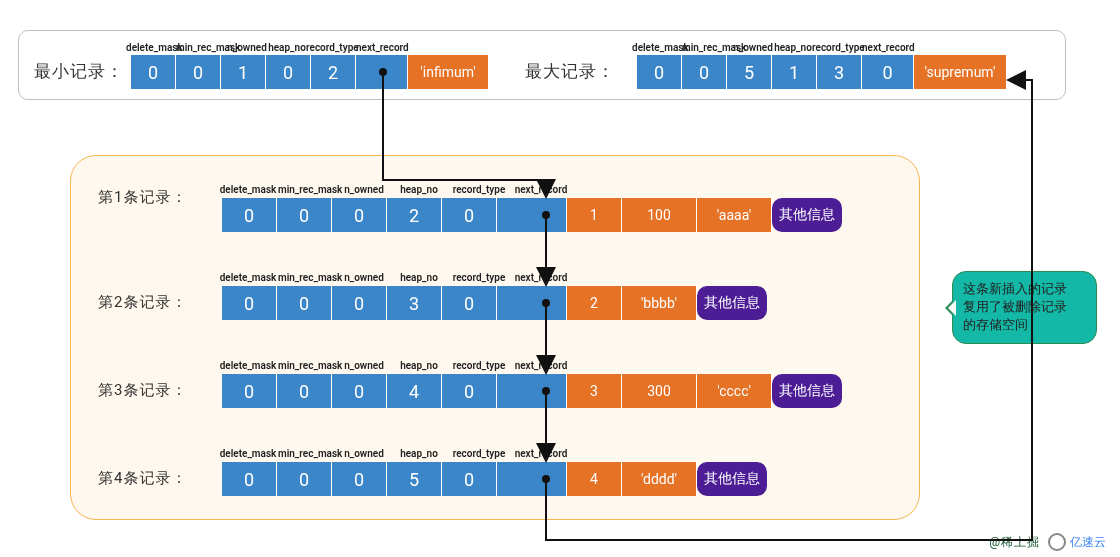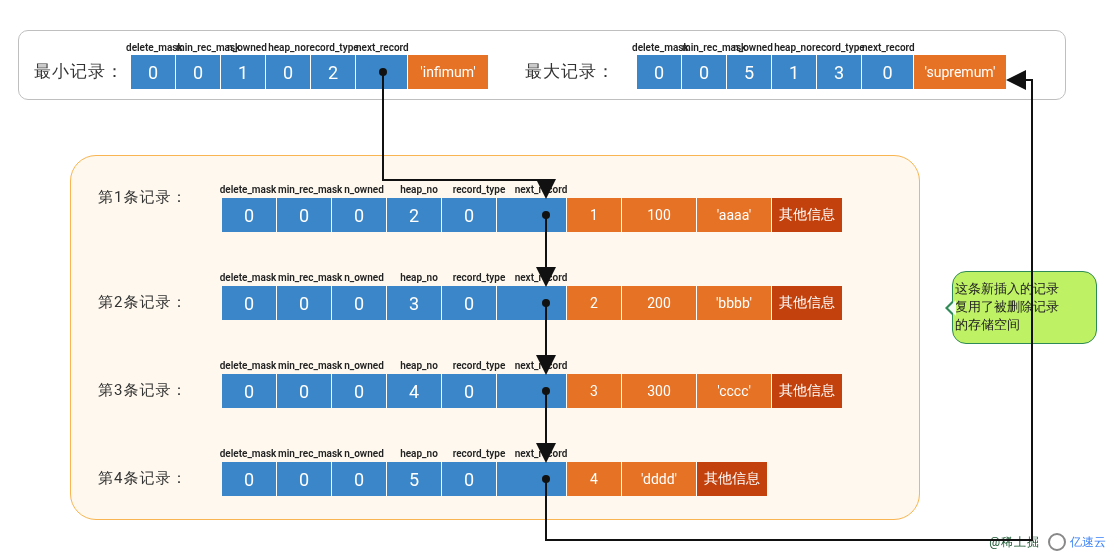--- a/index.html
+++ b/index.html
@@ -56,21 +56,21 @@
     justify-content: center;
     font-size: 18px;
     color: #fff;
     border-right: 1px solid #fff;
     position: relative;
   }
   .cell:last-child { border-right: none; }
   .cell.small { font-size: 14px; }
   .cell.blue   { background: #3a86c8; }
   .cell.orange { background: #e67225; }
-  .cell.gray   { background: #c2410c; }
+  .cell.gray   { background: #4c1d95; border-radius: 10px; }
 
   .header-labels {
     position: absolute;
     display: flex;
     font-size: 10px;
     font-weight: 600;
     color: #222;
   }
   .hcol {
     text-align: center;
@@ -78,22 +78,22 @@
   }
 
   
   .callout {
     position: absolute;
     left: 952px;
     top: 271px;
     width: 145px;
     border: 1.5px solid #2e8b57;
     border-radius: 14px;
-    background: #bef264;
-    padding: 8px 2px;
+    background: #14b8a6;
+    padding: 8px 10px;
     font-size: 13px;
     line-height: 1.4;
     color: #222;
   }
   .callout::before {
     content: "";
     position: absolute;
     left: -16px;
     top: 28px;
     border: 8px solid transparent;
@@ -225,21 +225,20 @@
       <div class="hcol" style="width: 62px;">next_record</div>
     </div>
     <div class="record" style="left: 222px; top: 286px;">
       <div class="cell blue" style="width: 55px;">0</div>
       <div class="cell blue" style="width: 55px;">0</div>
       <div class="cell blue" style="width: 55px;">0</div>
       <div class="cell blue" style="width: 55px;">3</div>
       <div class="cell blue" style="width: 55px;">0</div>
       <div class="cell blue" style="width: 70px;"></div>
       <div class="cell orange small" style="width: 55px;">2</div>
-      <div class="cell orange small" style="width: 75px;">200</div>
       <div class="cell orange small" style="width: 75px;">'bbbb'</div>
       <div class="cell gray small" style="width: 70px;">其他信息</div>
     </div>
     <div class="row-label tiny" style="left: 98px; top: 381px;">第3条记录：</div>
     <div class="header-labels" style="left: 218px; top: 360px;">
       <div class="hcol" style="width: 60px;">delete_mask</div>
       <div class="hcol" style="width: 60px;">min_rec_mask</div>
       <div class="hcol" style="width: 52px;">n_owned</div>
       <div class="hcol" style="width: 58px;">heap_no</div>
       <div class="hcol" style="width: 62px;">record_type</div>

